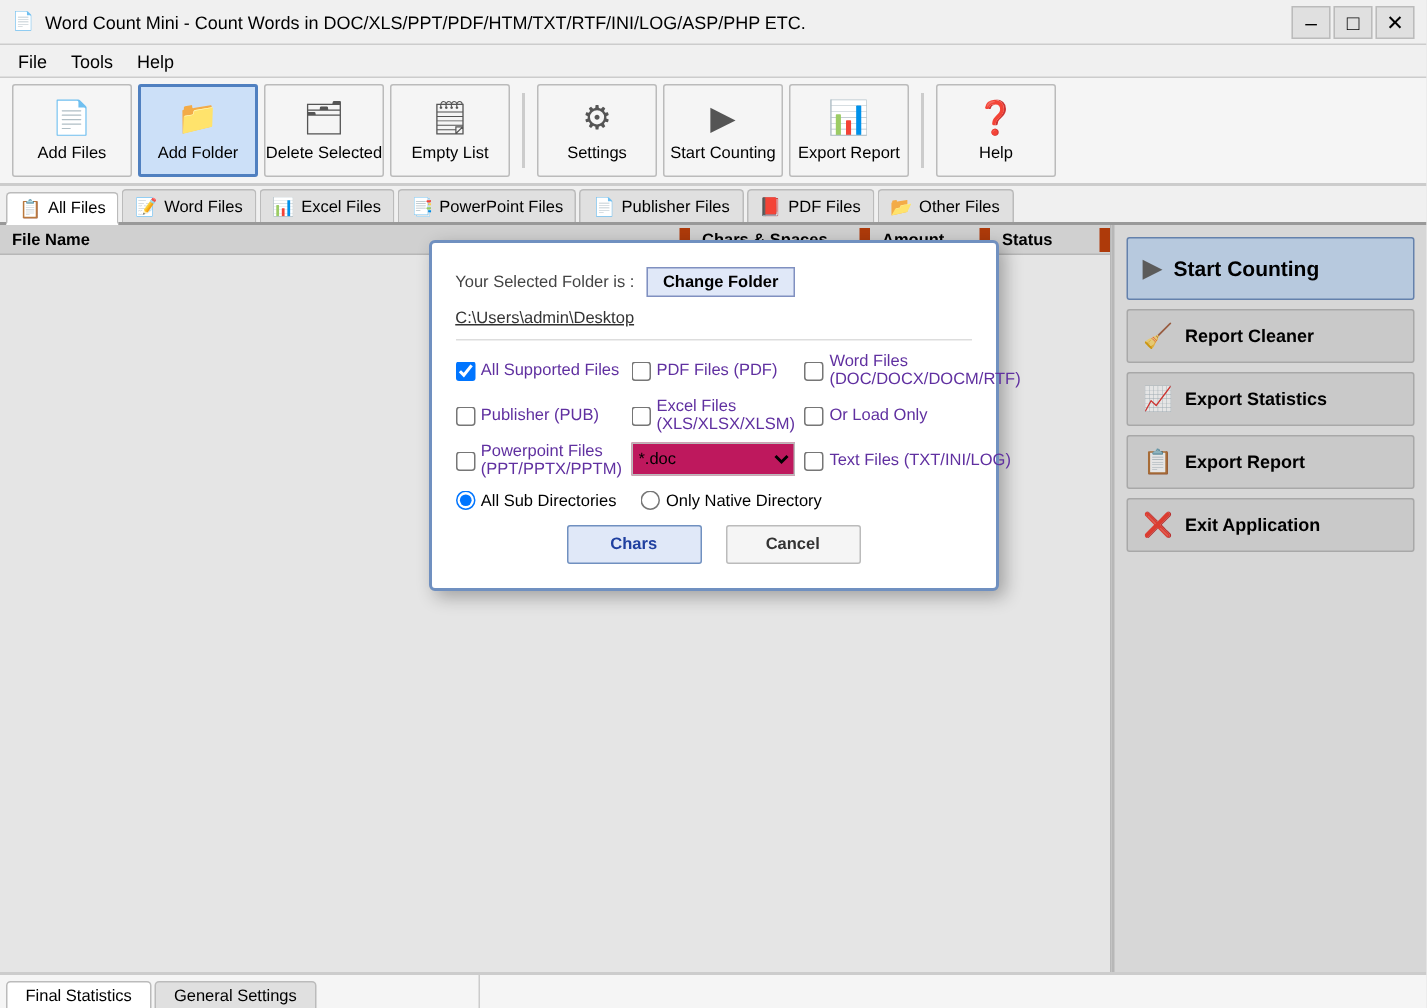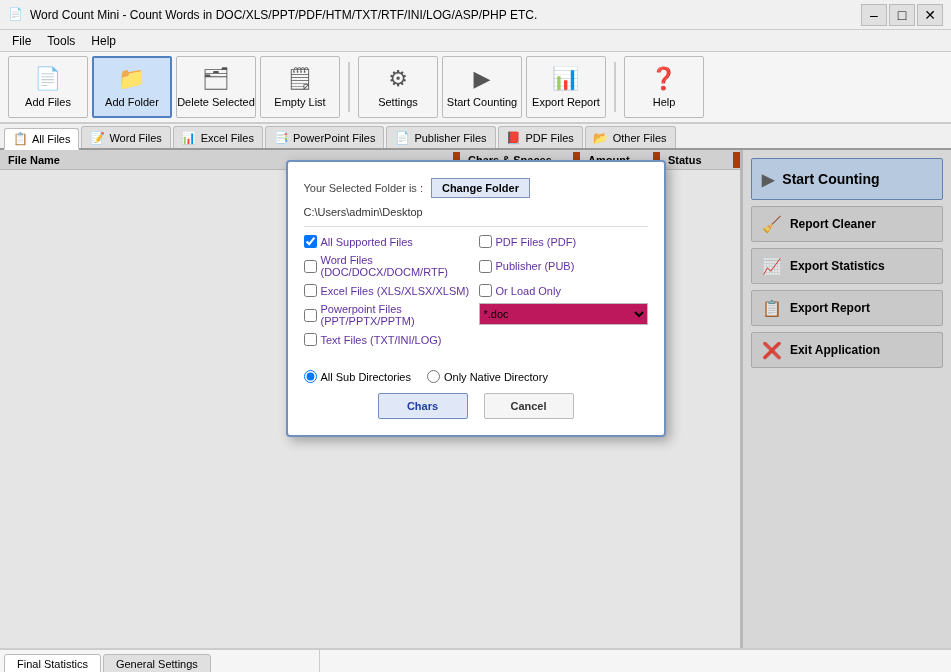--- a/index.html
+++ b/index.html
@@ -222,27 +222,27 @@
     }
     .modal-label { color: #444; font-size: 11px; }
     .modal-folder-btn {
       padding: 3px 10px;
       background: #e0e8f8;
       border: 1px solid #8090c0;
       cursor: pointer;
       font-size: 11px;
       font-weight: bold;
     }
-    .modal-path { color: #333; font-size: 11px; margin-bottom: 8px; }
+    .modal-path { color: #333; font-size: 11px; margin-bottom: 8px; text-decoration: underline; }
     .modal-divider { height: 1px; background: #ddd; margin: 8px 0; }
     .modal-check-grid {
       display: grid;
-      grid-template-columns: 1fr 1fr;
+      grid-template-columns: 1fr 1fr 1fr;
       gap: 6px;
-      margin-bottom: 24px;
+      margin-bottom: 8px;
     }
     .modal-check {
       display: flex;
       align-items: center;
       gap: 4px;
       font-size: 11px;
       color: #6030a0;
     }
     .modal-check input[type=checkbox] { margin: 0; }
     .modal-radio-row {

